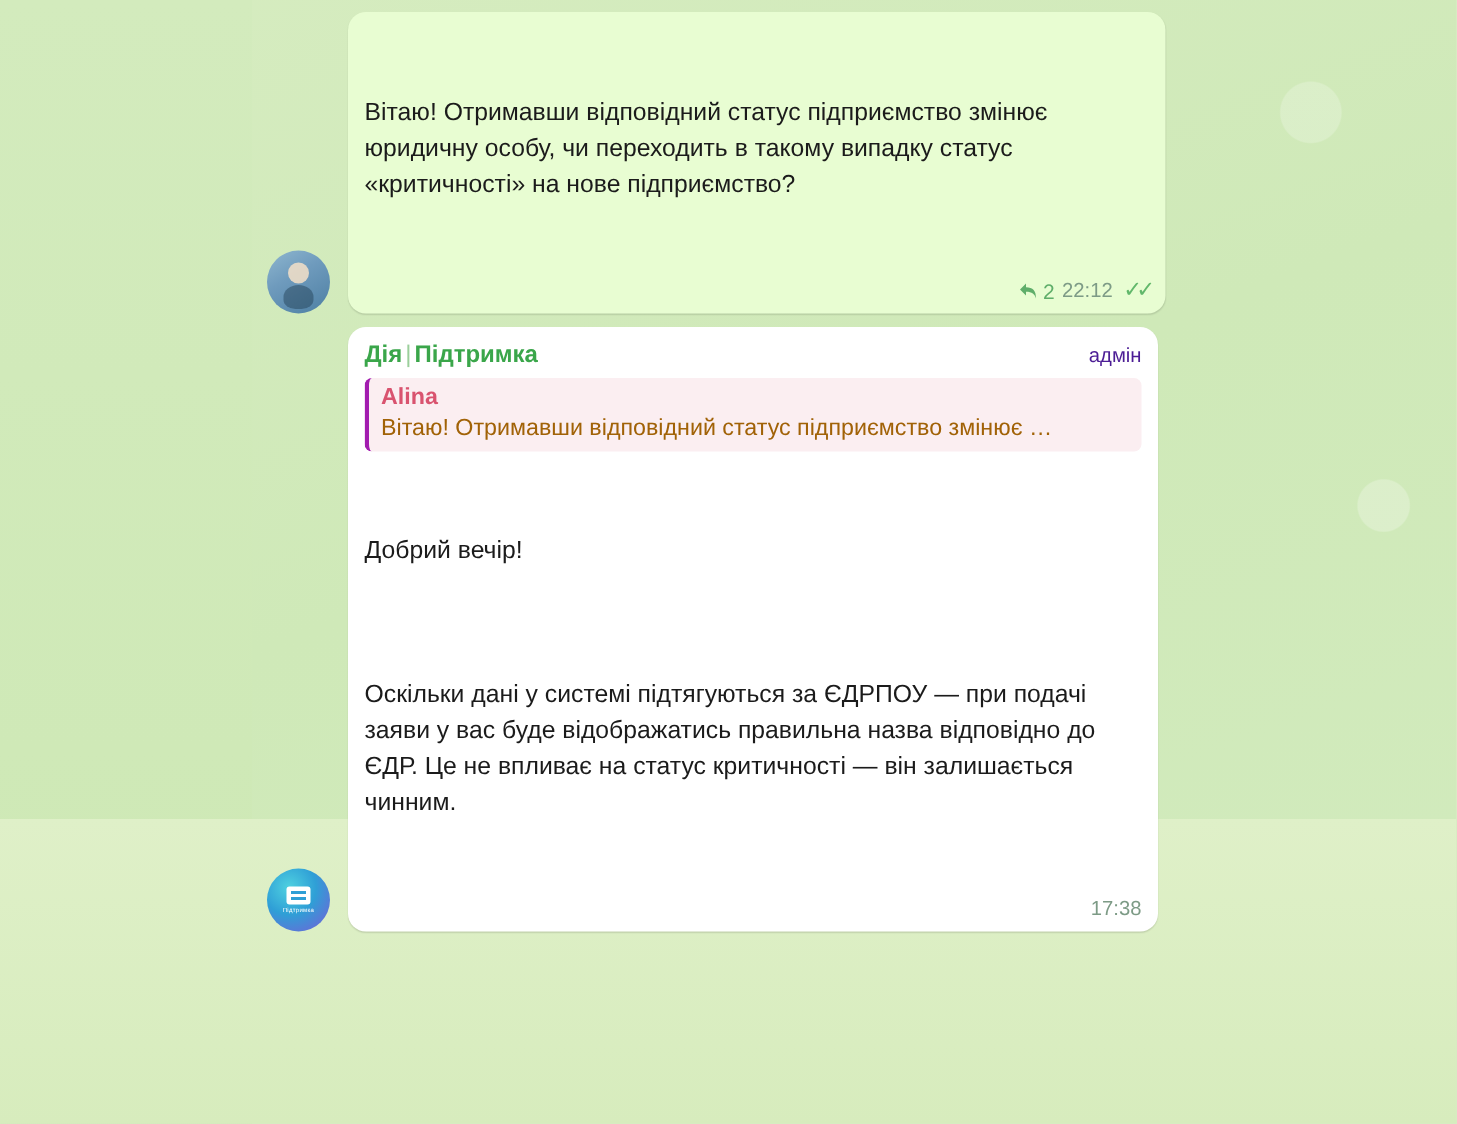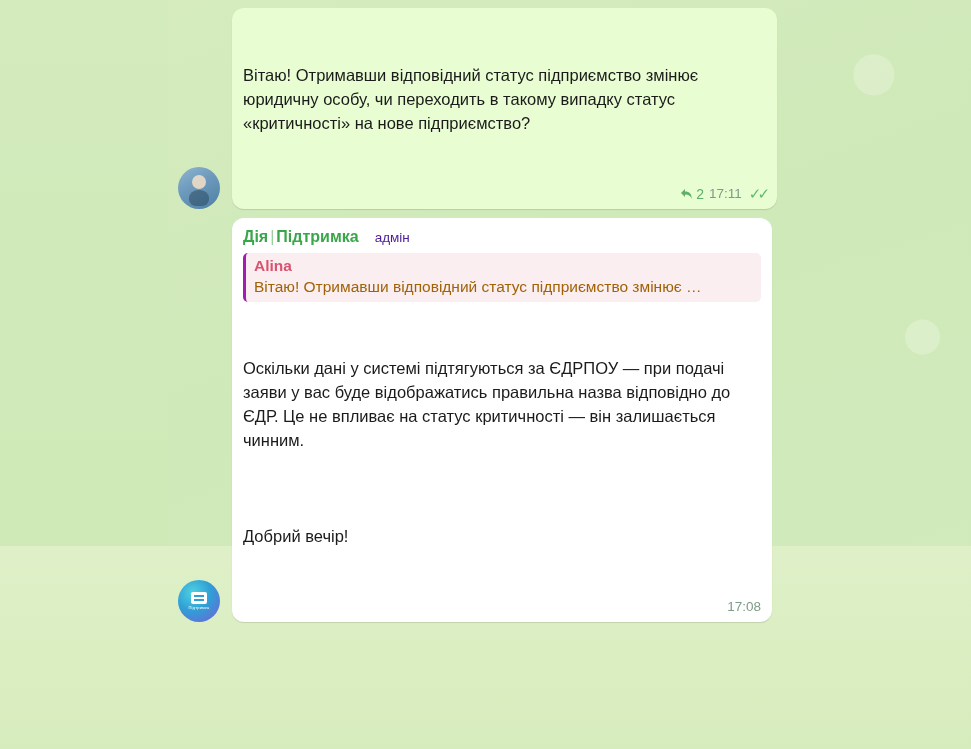--- a/index.html
+++ b/index.html
@@ -111,20 +111,21 @@
   .bubble.in {
     background: #ffffff;
     margin-left: 64px;
   }
   .bubble.out {
     background: #e8fdd2;
     margin-left: 64px;
   }
   .bubble .head {
     display: flex;
+    justify-content: space-between;
     align-items: baseline;
     gap: 16px;
     margin-bottom: 1px;
   }
   .sender {
     font-size: 16px;
     font-weight: bold;
     color: #3aa64a;
     white-space: nowrap;
   }
@@ -210,21 +211,21 @@
       <div class="body-text">
         <p class="para">Вітаю! Отримавши відповідний статус підприємство змінює юридичну особу, чи переходить в такому випадку статус «критичності» на нове підприємство?</p>
       </div>
       <span class="meta">
         <span class="reply-count">
           <svg width="13" height="12" viewBox="0 0 13 12">
               <path d="M5 1 L1 5 L5 9 L5 6.5 C9 6.5 11 8 11.5 11 C12 6 9.5 3.5 5 3.5 Z" fill="#5fae6a"></path>
             </svg>
           <span>2</span>
         </span>
-        <span>17:11</span>
+        <span>22:12</span>
         <span class="tick">✓✓</span>
       </span>
       <div class="clearfix"></div>
     </div>
   </div>
 
   <div class="msg-row">
     <div class="avatar avatar-bot">
       <span class="bot-mark"></span>
       <span class="bot-cap">Підтримка</span>
@@ -234,23 +235,23 @@
         <span class="sender">
           <span>Дія</span><span class="sep">|</span><span>Підтримка</span>
         </span>
         <span class="badge-admin">адмін</span>
       </div>
       <div class="quote">
         <div class="qname">Alina</div>
         <div class="qtext">Вітаю! Отримавши відповідний статус підприємство змінює …</div>
       </div>
       <div class="body-text">
+        <p class="para">Добрий вечір!</p>
         <p class="para">Оскільки дані у системі підтягуються за ЄДРПОУ — при подачі заяви у вас буде відображатись правильна назва відповідно до ЄДР. Це не впливає на статус критичності — він залишається чинним.</p>
-        <p class="para">Добрий вечір!</p>
       </div>
       <span class="meta">
-        <span>17:08</span>
+        <span>17:38</span>
       </span>
       <div class="clearfix"></div>
     </div>
   </div>
 
 </div>
 
 </body></html>

